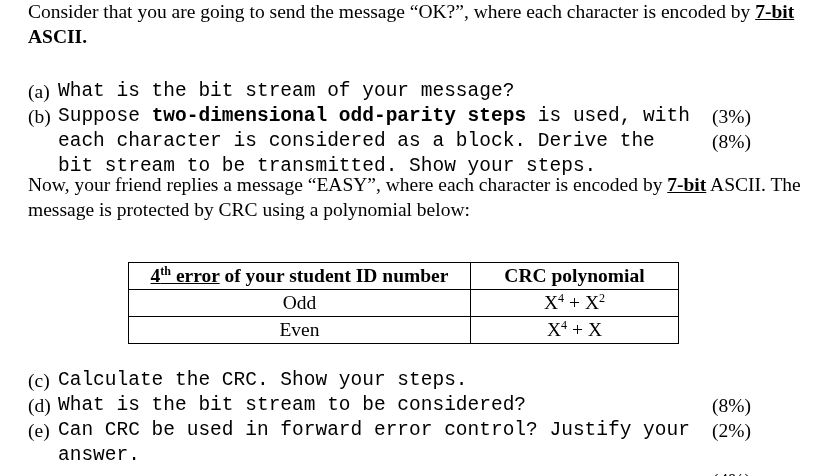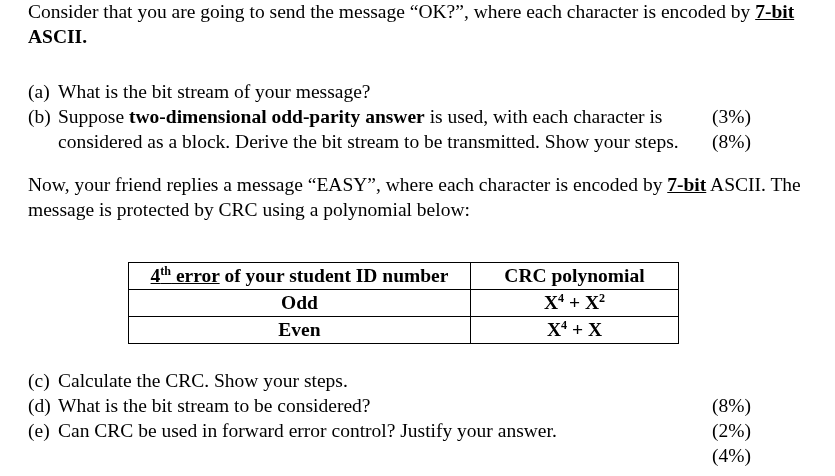--- a/index.html
+++ b/index.html
@@ -50,20 +50,21 @@
     position: absolute;
     left: 0;
     top: 0;
     width: 30px;
     text-align: left;
   }
   .qitem .qtext {
     display: block;
     margin-left: 30px;
     margin-right: 108px;
+    font-family: Liberation Mono, monospace;
   }
   .qitem .pct {
     position: absolute;
     right: 57px;
     text-align: right;
     white-space: nowrap;
   }
   .qitem .pct.second-line { top: 25px; }
 
   .q-a { top: 79px; }
@@ -94,21 +95,21 @@
     table-layout: fixed;
     font-size: 19.5px;
   }
   .crc-table th,
   .crc-table td {
     border: 1.4px solid #000000;
     text-align: center;
     padding: 0;
     height: 26px;
     line-height: 26px;
-    font-weight: bold;
+    font-weight: normal;
   }
   .crc-table th {
     font-weight: bold;
   }
   .crc-table col.c1 { width: 342px; }
   .crc-table col.c2 { width: 208px; }
 
   .poly { white-space: nowrap; }
 </style>
 </head>
@@ -121,21 +122,21 @@
   </div>
 
   <div class="qitem q-a">
     <span class="marker">(a)</span>
     <span class="qtext">What is the bit stream of your message?</span>
     <span class="pct">(3%)</span>
   </div>
 
   <div class="qitem q-b">
     <span class="marker">(b)</span>
-    <span class="qtext"><span>Suppose </span><span class="b">two-dimensional odd-parity answer</span><span> is used, with each character is considered as a block. Derive the bit stream to be transmitted. Show your steps.</span></span>
+    <span class="qtext"><span>Suppose </span><span class="b">two-dimensional odd-parity steps</span><span> is used, with each character is considered as a block. Derive the bit stream to be transmitted. Show your steps.</span></span>
     <span class="pct second-line">(8%)</span>
   </div>
 
   <div class="para friend-para">
     <span>Now, your friend replies a message “EASY”, where each character is encoded by </span><span class="bu">7-bit</span><span> ASCII. The message is protected by CRC using a polynomial below:</span>
   </div>
 
   <table class="crc-table">
     <colgroup>
       <col class="c1">

